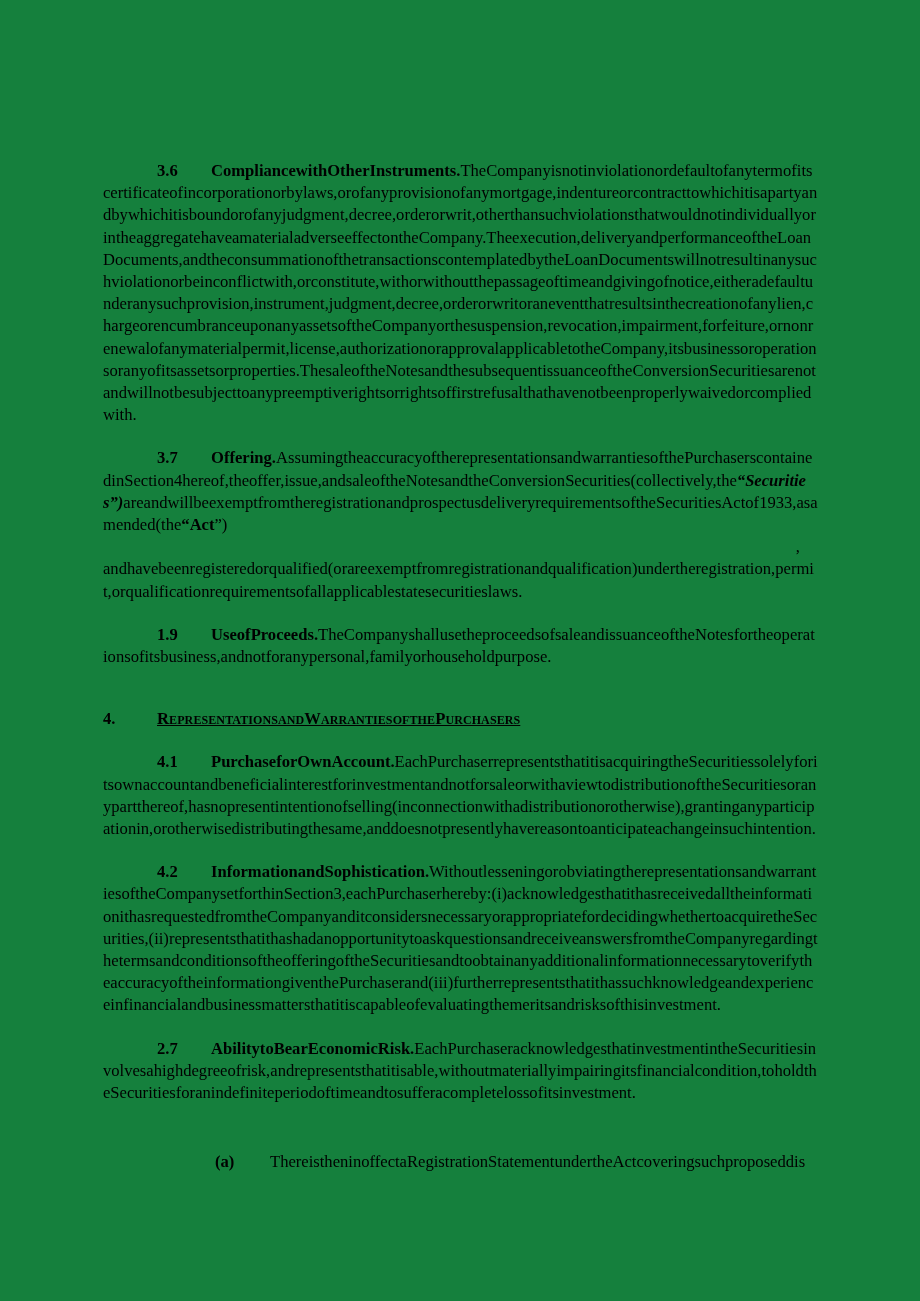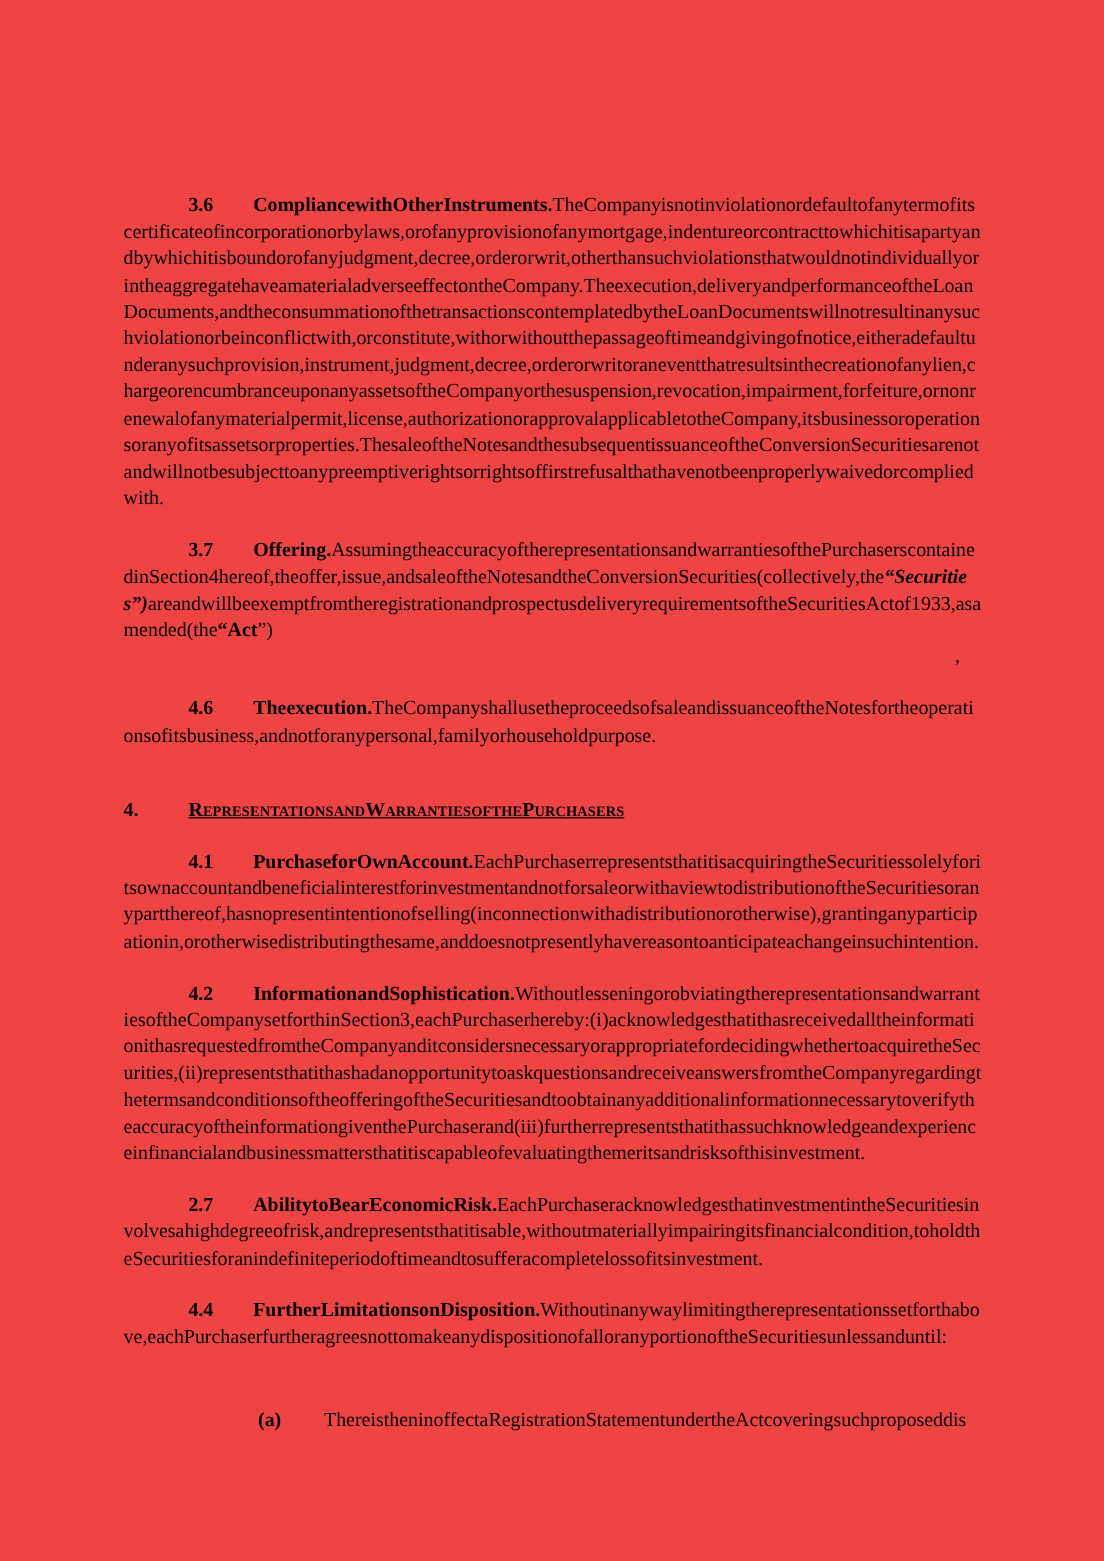--- a/index.html
+++ b/index.html
@@ -9,21 +9,21 @@
     background: #ffffff;
   }
   body {
     font-family: "Liberation Serif", "DejaVu Serif", serif;
     color: #000000;
   }
   .page {
     position: relative;
     width: 920px;
     height: 1301px;
-    background: #ef4444;
+    background: #15803d;
     overflow: hidden;
     box-sizing: border-box;
   }
   .content {
     position: absolute;
     left: 103px;
     top: 160px;
     width: 715px;
   }
   .para {
@@ -110,34 +110,33 @@
 </head>
 <body>
 
 <div class="page">
   <div class="content">
 
     <p class="para"><span class="num">3.6</span><span class="runhead">CompliancewithOtherInstruments.</span><span>TheCompanyisnotinviolationordefaultofanytermofitscertificateofincorporationorbylaws,orofanyprovisionofanymortgage,indentureorcontracttowhichitisapartyandbywhichitisboundorofanyjudgment,decree,orderorwrit,otherthansuchviolationsthatwouldnotindividuallyorintheaggregatehaveamaterialadverseeffectontheCompany.Theexecution,deliveryandperformanceoftheLoanDocuments,andtheconsummationofthetransactionscontemplatedbytheLoanDocumentswillnotresultinanysuchviolationorbeinconflictwith,orconstitute,withorwithoutthepassageoftimeandgivingofnotice,eitheradefaultunderanysuchprovision,instrument,judgment,decree,orderorwritoraneventthatresultsinthecreationofanylien,chargeorencumbranceuponanyassetsoftheCompanyorthesuspension,revocation,impairment,forfeiture,ornonrenewalofanymaterialpermit,license,authorizationorapprovalapplicabletotheCompany,itsbusinessoroperationsoranyofitsassetsorproperties.ThesaleoftheNotesandthesubsequentissuanceoftheConversionSecuritiesarenotandwillnotbesubjecttoanypreemptiverightsorrightsoffirstrefusalthathavenotbeenproperlywaivedorcompliedwith.</span></p>
 
     <p class="para"><span class="num">3.7</span><span class="runhead">Offering.</span><span>AssumingtheaccuracyoftherepresentationsandwarrantiesofthePurchaserscontainedinSection4hereof,theoffer,issue,andsaleoftheNotesandtheConversionSecurities(collectively,the</span><span class="bi">“Securities”)</span><span>areandwillbeexemptfromtheregistrationandprospectusdeliveryrequirementsoftheSecuritiesActof1933,asamended(the</span><span class="b">“Act</span><span>”)</span><span class="orphan-line">
           <span class="orphan-comma">,</span>
-        </span></p>
+        </span><span>andhavebeenregisteredorqualified(orareexemptfromregistrationandqualification)undertheregistration,permit,orqualificationrequirementsofallapplicablestatesecuritieslaws.</span></p>
 
-    <p class="para"><span class="num">4.6</span><span class="runhead">Theexecution.</span><span>TheCompanyshallusetheproceedsofsaleandissuanceoftheNotesfortheoperationsofitsbusiness,andnotforanypersonal,familyorhouseholdpurpose.</span></p>
+    <p class="para"><span class="num">1.9</span><span class="runhead">UseofProceeds.</span><span>TheCompanyshallusetheproceedsofsaleandissuanceoftheNotesfortheoperationsofitsbusiness,andnotforanypersonal,familyorhouseholdpurpose.</span></p>
 
     <div class="spacer-4"></div>
 
     <p class="sec-head"><span class="sec-num">4.</span><span class="sec-title">RepresentationsandWarrantiesofthePurchasers</span></p>
 
     <p class="para"><span class="num">4.1</span><span class="runhead">PurchaseforOwnAccount.</span><span>EachPurchaserrepresentsthatitisacquiringtheSecuritiessolelyforitsownaccountandbeneficialinterestforinvestmentandnotforsaleorwithaviewtodistributionoftheSecuritiesoranypartthereof,hasnopresentintentionofselling(inconnectionwithadistributionorotherwise),grantinganyparticipationin,orotherwisedistributingthesame,anddoesnotpresentlyhavereasontoanticipateachangeinsuchintention.</span></p>
 
     <p class="para"><span class="num">4.2</span><span class="runhead">InformationandSophistication.</span><span>WithoutlesseningorobviatingtherepresentationsandwarrantiesoftheCompanysetforthinSection3,eachPurchaserhereby:(i)acknowledgesthatithasreceivedalltheinformationithasrequestedfromtheCompanyanditconsidersnecessaryorappropriatefordecidingwhethertoacquiretheSecurities,(ii)representsthatithashadanopportunitytoaskquestionsandreceiveanswersfromtheCompanyregardingthetermsandconditionsoftheofferingoftheSecuritiesandtoobtainanyadditionalinformationnecessarytoverifytheaccuracyoftheinformationgiventhePurchaserand(iii)furtherrepresentsthatithassuchknowledgeandexperienceinfinancialandbusinessmattersthatitiscapableofevaluatingthemeritsandrisksofthisinvestment.</span></p>
 
     <p class="para"><span class="num">2.7</span><span class="runhead">AbilitytoBearEconomicRisk.</span><span>EachPurchaseracknowledgesthatinvestmentintheSecuritiesinvolvesahighdegreeofrisk,andrepresentsthatitisable,withoutmateriallyimpairingitsfinancialcondition,toholdtheSecuritiesforanindefiniteperiodoftimeandtosufferacompletelossofitsinvestment.</span></p>
 
-    <p class="para"><span class="num">4.4</span><span class="runhead">FurtherLimitationsonDisposition.</span><span>Withoutinanywaylimitingtherepresentationssetforthabove,eachPurchaserfurtheragreesnottomakeanydispositionofalloranyportionoftheSecuritiesunlessanduntil:</span></p>
 
     <div class="spacer-sub"></div>
 
     <p class="subitem"><span class="sub-letter">(a)</span><span>ThereistheninoffectaRegistrationStatementundertheActcoveringsuchproposeddis</span></p>
 
   </div>
 </div>
 
 </body></html>

